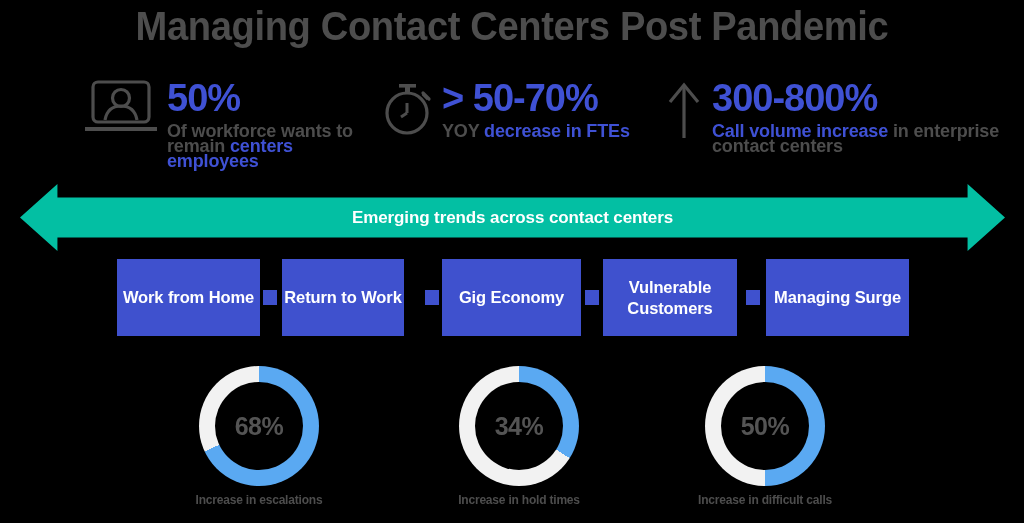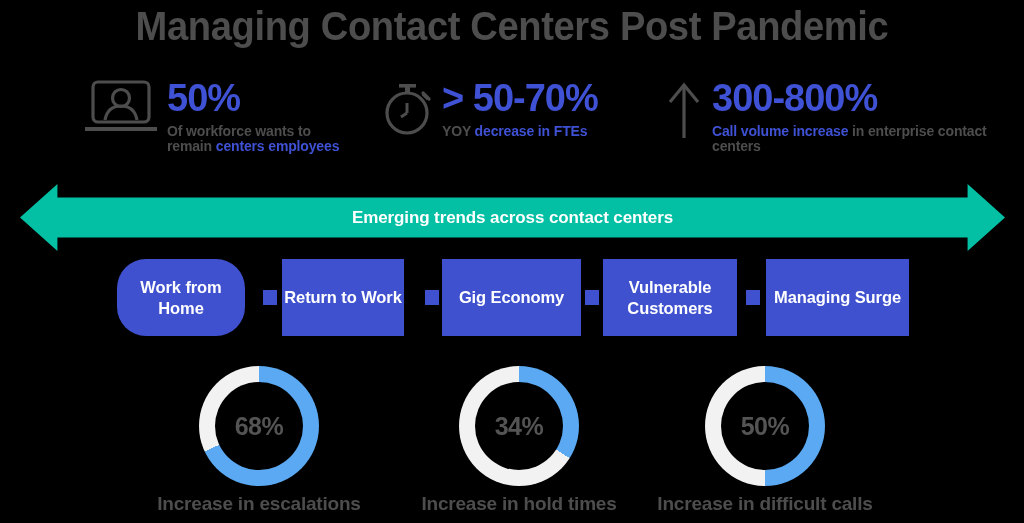--- a/index.html
+++ b/index.html
@@ -51,21 +51,21 @@
   .stat-value {
     font-size: 38px;
     line-height: 40px;
     font-weight: bold;
     color: #3f51d4;
     letter-spacing: -1px;
     white-space: nowrap;
   }
   .stat-desc {
     margin-top: 6px;
-    font-size: 14px;
+    font-size: 18px;
     line-height: 15px;
     color: #4d4d4d;
     font-weight: bold;
     letter-spacing: -0.15px;
   }
   .stat-desc .hl {
     color: #3f51d4;
     font-weight: bold;
   }
 
@@ -174,21 +174,21 @@
     font-weight: bold;
     color: #545454;
     letter-spacing: -0.5px;
   }
   .donut-caption {
     position: absolute;
     top: 127px;
     left: 50%;
     transform: translateX(-50%);
     white-space: nowrap;
-    font-size: 19px;
+    font-size: 12px;
     font-weight: bold;
     color: #4d4d4d;
     letter-spacing: -0.2px;
   }
   #donut-escalations { left: 199px; }
   #donut-hold       { left: 459px; }
   #donut-difficult  { left: 705px; }
 </style>
 </head>
 <body>
@@ -254,21 +254,21 @@
     <div class="banner-shape" style="background-color: rgb(3, 191, 163);"></div>
     <div id="trend-banner-label">Emerging trends across contact centers</div>
   </div>
 
   <div id="trend-boxes">
     <div class="trend-connector" style="left: 146px; background-color: rgb(63, 81, 206);"></div>
     <div class="trend-connector" style="left: 308px; background-color: rgb(63, 81, 206);"></div>
     <div class="trend-connector" style="left: 468px; background-color: rgb(63, 81, 206);"></div>
     <div class="trend-connector" style="left: 629px; background-color: rgb(63, 81, 206);"></div>
 
-    <div class="trend-box" style="left: 0px; width: 128px; background-color: rgb(63, 81, 206); border-radius: 29px;">
+    <div class="trend-box" style="left: 0px; width: 143px; background-color: rgb(63, 81, 206);">
       <span>Work from Home</span>
     </div>
     <div class="trend-box" style="left: 165px; width: 122px; background-color: rgb(63, 81, 206);">
       <span>Return to Work</span>
     </div>
     <div class="trend-box" style="left: 325px; width: 139px; background-color: rgb(63, 81, 206);">
       <span>Gig Economy</span>
     </div>
     <div class="trend-box" style="left: 486px; width: 134px; background-color: rgb(63, 81, 206);">
       <span>Vulnerable Customers</span>

